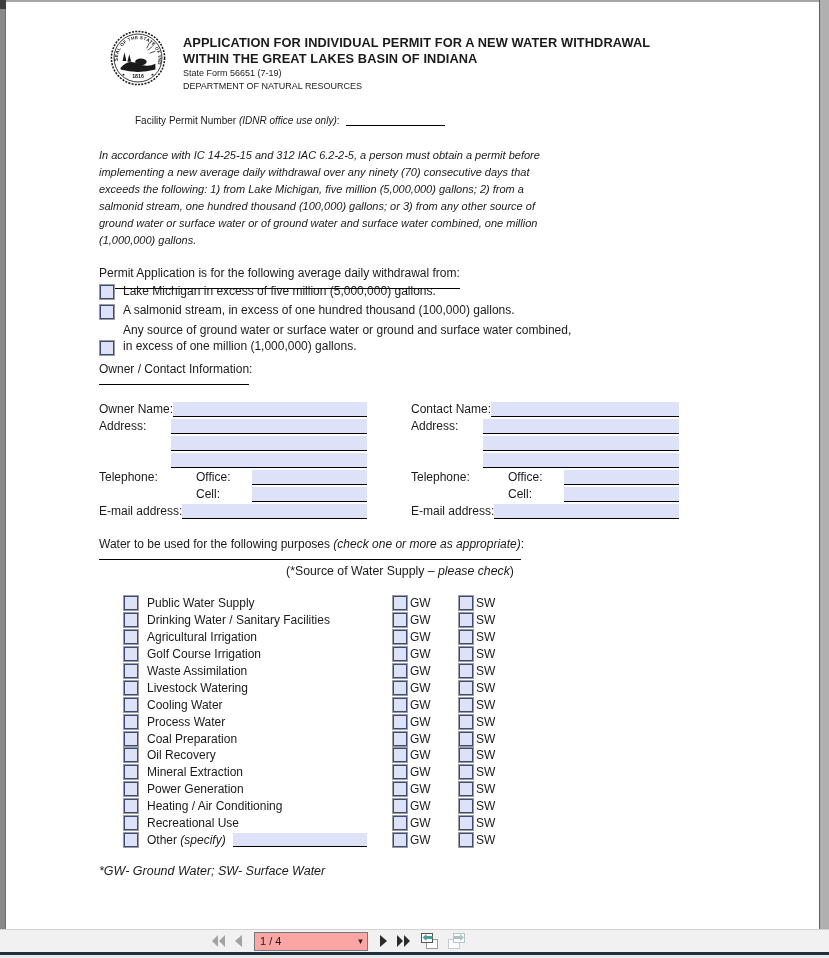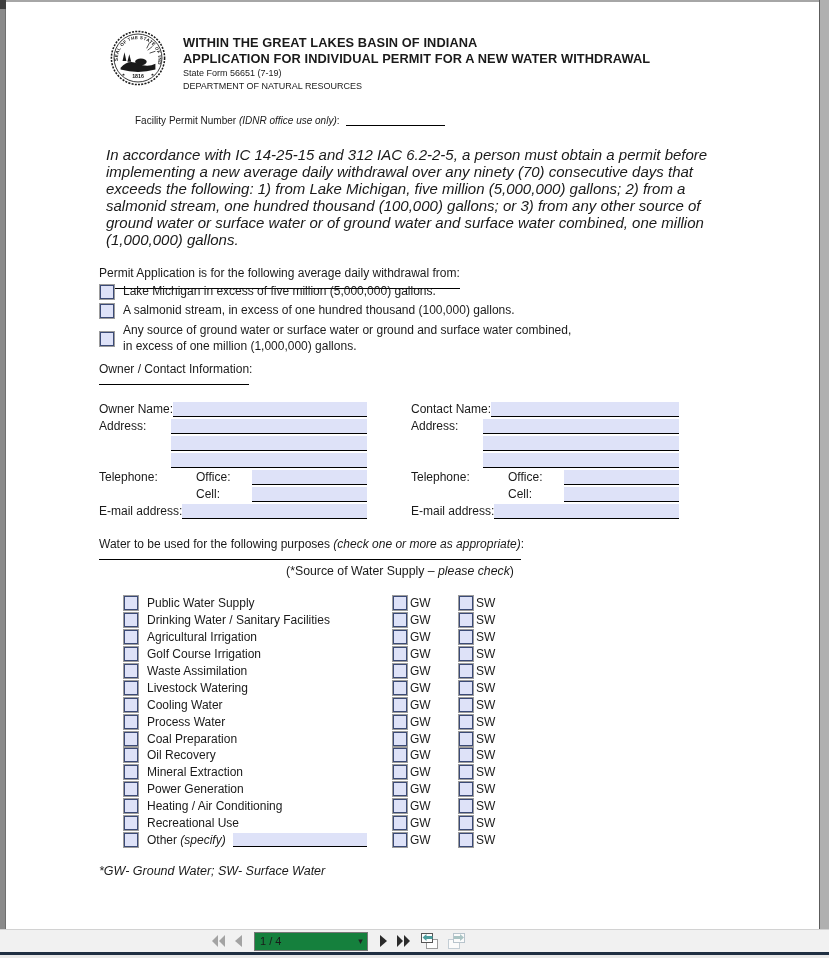--- a/index.html
+++ b/index.html
@@ -28,25 +28,25 @@
   .ul{border-bottom:1px solid #000;padding-bottom:8px;}
   .ffield{background:#dee2f8;border-bottom:1px solid #000;}
   .cb{
     width:12px;height:12px;flex:none;display:inline-block;
     background:#dee2f8;border:1px solid #3b4a76;outline:1px solid #9c9c9c;
   }
 
   .facility{position:absolute;left:99px;top:112px;font-size:10px;margin-left:36px;}
   .blankline{display:inline-block;width:99px;border-bottom:1px solid #000;height:13px;vertical-align:-2px;margin-left:4px;}
 
-  .intro{position:absolute;left:106px;top:147px;width:640px;font-style:italic;font-size:15px;line-height:16.9px;}
+  .intro{position:absolute;left:99px;top:147px;width:640px;font-style:italic;font-size:11px;line-height:16.9px;}
 
   .wd-head{position:absolute;left:99px;top:266px;font-size:12px;}
   .wd-opts{position:absolute;left:100px;top:283px;width:660px;}
-  .wrow{display:flex;align-items:center;margin-bottom:3px;}
+  .wrow{display:flex;align-items:flex-end;margin-bottom:3px;}
   .wrow .cb{margin-top:1px;}
   .wrow .wlab{margin-left:9px;line-height:16.4px;}
 
   .oc-head{position:absolute;left:99px;top:362px;font-size:12px;}
   .ccol{position:absolute;top:400px;width:268px;}
   .ccol.left{left:99px;} .ccol.right{left:411px;}
   .crow{display:flex;align-items:flex-end;height:17px;}
   .clabel{min-width:72px;white-space:nowrap;line-height:16px;}
   .cspace{width:72px;flex:none;}
   .clabel2{width:97px;flex:none;line-height:16px;}
@@ -60,21 +60,21 @@
   .prow{display:flex;align-items:center;height:16.9px;}
   .plabel{width:246px;margin-left:9px;white-space:nowrap;}
   .gsw{width:49px;margin-left:3px;}
   .other-field{display:inline-block;width:134px;height:13px;vertical-align:-3px;margin-left:4px;}
   .footnote{position:absolute;left:99px;top:864px;font-style:italic;font-size:12.5px;}
 
   
   .nav{position:absolute;left:208px;top:932px;height:18px;display:flex;align-items:center;}
   .navbtn{width:20px;height:16px;display:flex;align-items:center;justify-content:center;flex:none;}
   .combo{
-    width:112px;height:17px;background:#15803d;border:1px solid #777;
+    width:112px;height:17px;background:#fca5a5;border:1px solid #777;
     display:flex;align-items:center;font-size:11px;margin:0 6px;flex:none;
   }
   .combo .val{flex:1;padding-left:5px;}
   .combo .caret{width:13px;text-align:center;font-size:9px;color:#222;}
   .viewbtn{width:22px;height:18px;margin-left:5px;display:flex;align-items:center;justify-content:center;flex:none;}
 </style>
 </head>
 <body>
 
 <div class="top-edge"></div>
@@ -94,22 +94,22 @@
   <path d="M12,40 Q20,31 30,36 Q40,40 48,36 L48,42 Q30,47 12,42 Z" fill="#1a1a1a"></path>
   <ellipse cx="33" cy="34" rx="6" ry="3.4" fill="#1a1a1a"></ellipse>
   <path d="M14,33 L16,24 L18,33 Z M19,34 L21,26 L23,34 Z" fill="#1a1a1a"></path>
   <path d="M40,22 l5,-4 M42,25 l6,-2 M39,20 l3,-6" stroke="#1a1a1a" stroke-width="0.8"></path>
   <text x="30" y="50.5" font-size="5.4" font-weight="bold" text-anchor="middle" fill="#111" font-family="Liberation Sans, sans-serif">1816</text>
   <text x="15" y="49" font-size="4" text-anchor="middle" fill="#111">★</text>
   <text x="45" y="49" font-size="4" text-anchor="middle" fill="#111">★</text>
 </svg>
 
 <div class="hdr">
+  <div class="t">APPLICATION FOR INDIVIDUAL PERMIT FOR A NEW WATER WITHDRAWAL</div>
   <div class="t">WITHIN THE GREAT LAKES BASIN OF INDIANA</div>
-  <div class="t">APPLICATION FOR INDIVIDUAL PERMIT FOR A NEW WATER WITHDRAWAL</div>
   <div class="s">State Form 56651 (7-19)</div>
   <div class="s">DEPARTMENT OF NATURAL RESOURCES</div>
 </div>
 
 <div class="facility">
   <span>Facility Permit Number</span>
   <span class="ital">(IDNR office use only)</span><span>:</span>
   <span class="blankline"></span>
 </div>
 

